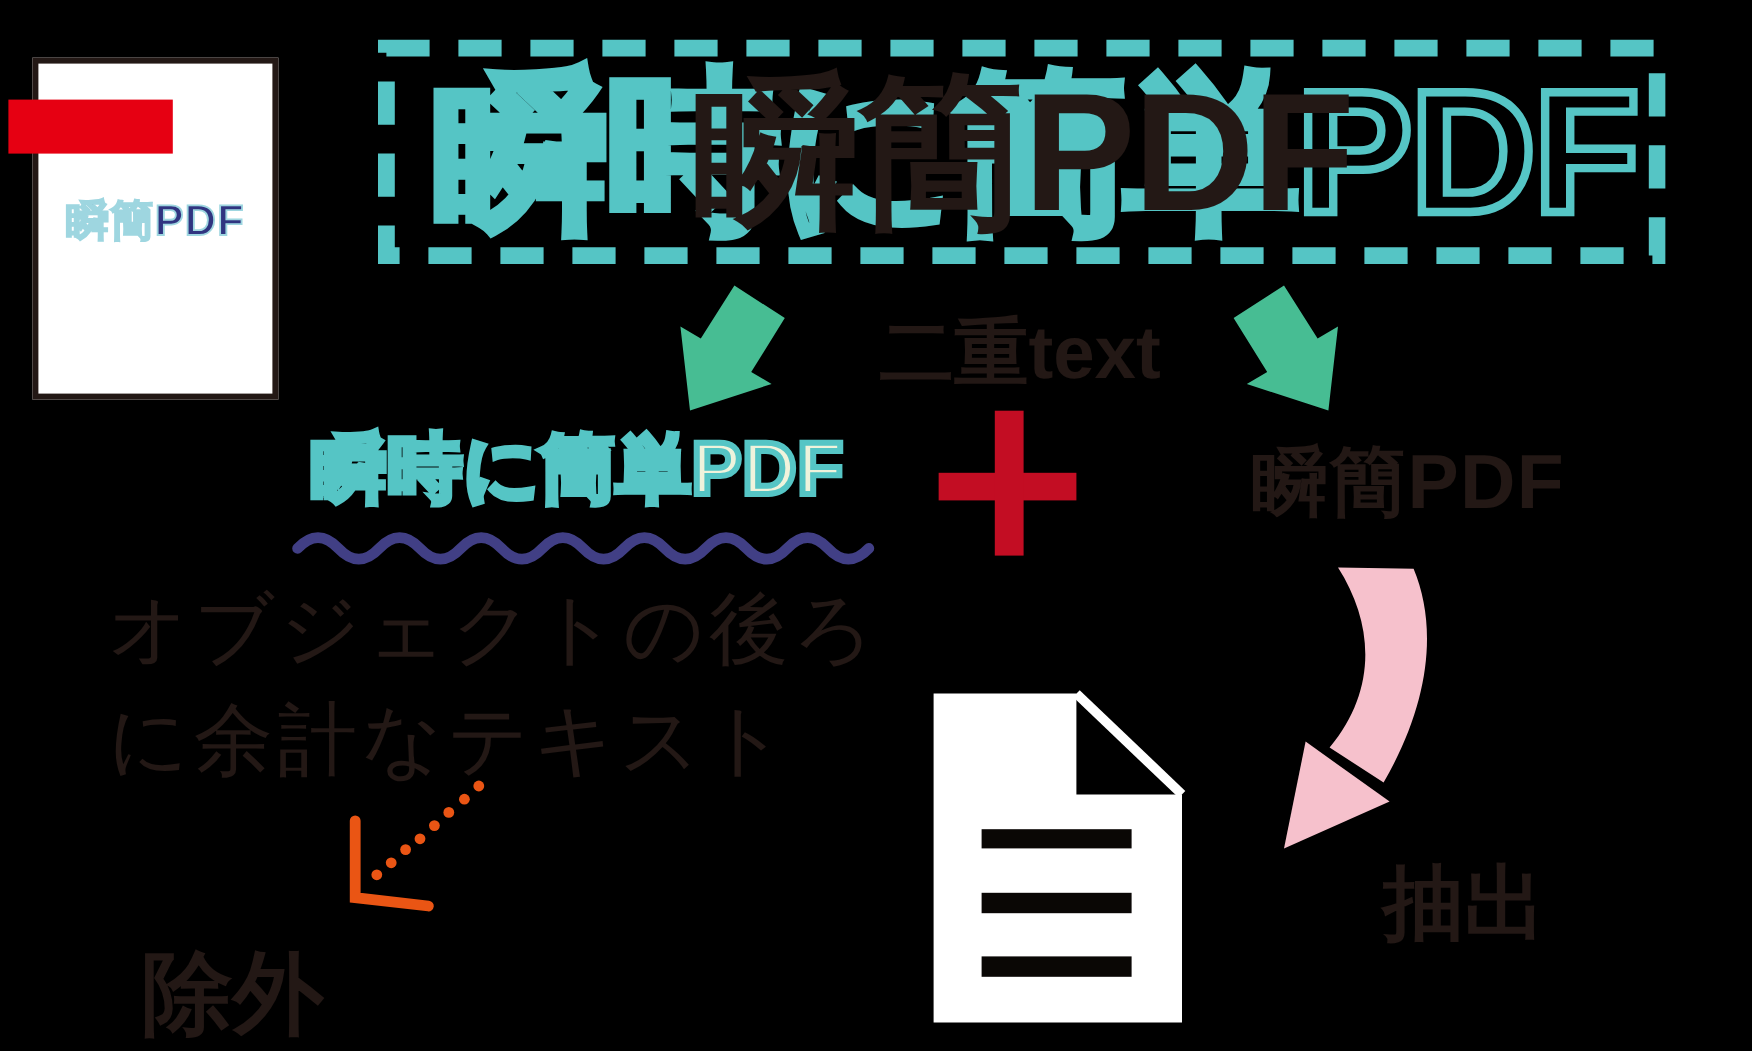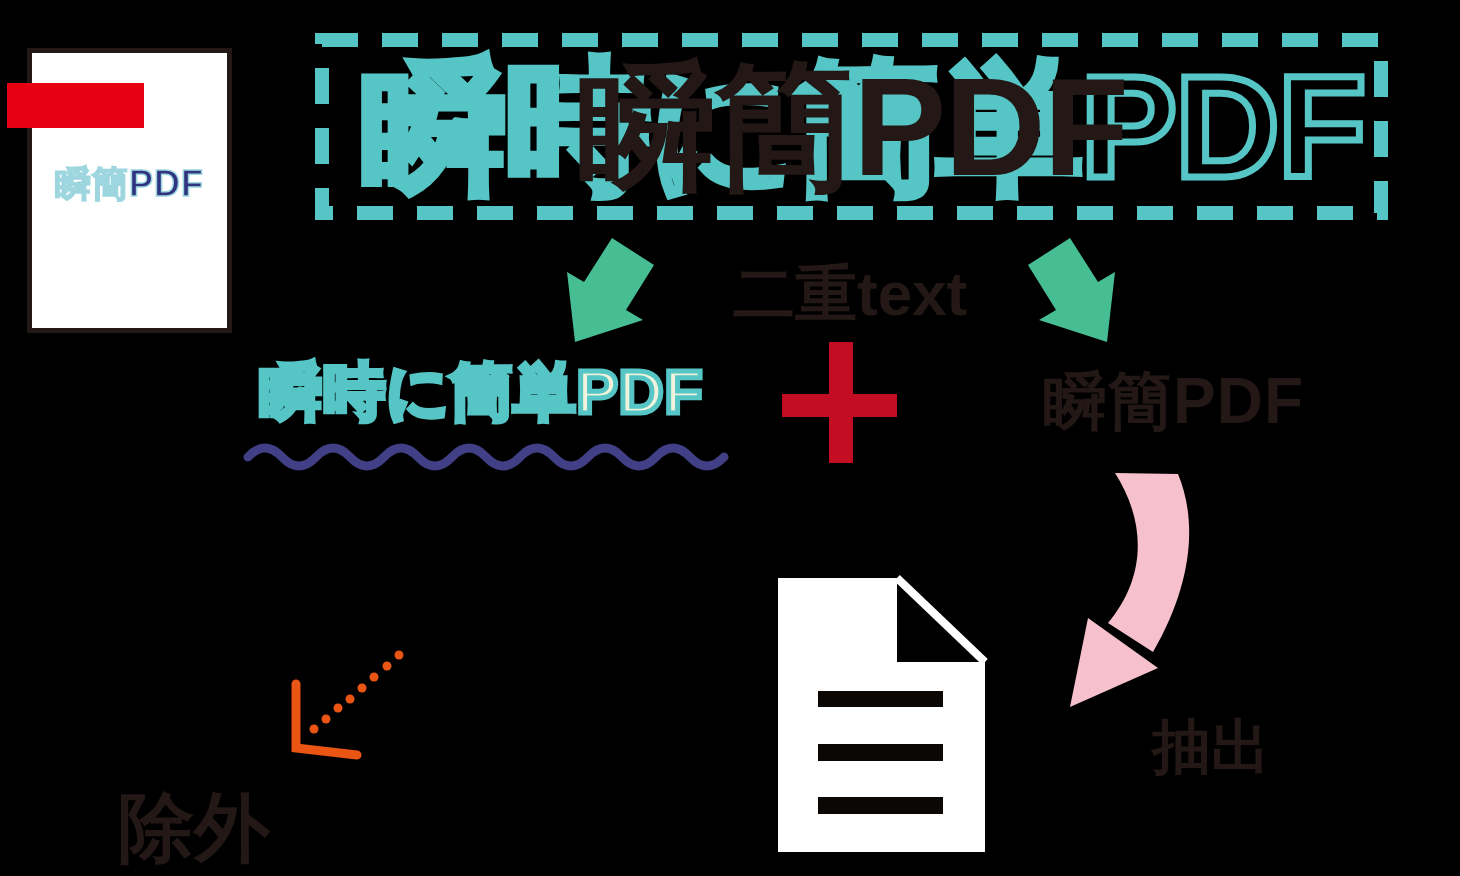--- a/index.html
+++ b/index.html
@@ -34,21 +34,21 @@
     .hidden-phrase{color:#eff3dc;-webkit-text-stroke:5px #55c5c5;}
   }
 
   .product-name{left:1043px;top:358px;font-size:64px;font-weight:900;color:#231815;
                 letter-spacing:1px;white-space:nowrap;}
 
   .note{left:90px;top:478px;font-size:66px;line-height:92px;font-weight:500;
         color:#231815;letter-spacing:4px;white-space:nowrap;}
 
   .exclude{left:118px;top:750px;font-size:76px;font-weight:900;color:#231815;white-space:nowrap;margin-top:28px;}
-  .extract{left:1152px;top:708px;font-size:59px;font-weight:900;color:#231815;white-space:nowrap;}
+  .extract{left:1152px;top:708px;font-size:68px;font-weight:900;color:#231815;white-space:nowrap;}
 </style>
 </head>
 <body>
 
 <div class="canvas">
 
   <div class="abs thumb"></div>
   <div class="abs red-band"></div>
   <div class="abs thumb-title">瞬簡PDF</div>
 
@@ -73,20 +73,22 @@
   </svg>
 
   <svg class="abs" style="left:782px;top:342px;" width="116" height="122">
     <rect x="0" y="52" width="115" height="23" fill="#c30d23"></rect>
     <rect x="47" y="0" width="24" height="121" fill="#c30d23"></rect>
   </svg>
 
   <div class="abs product-name">瞬簡PDF</div>
 
   <div class="abs note">
+    <div>オブジェクトの後ろ</div>
+    <div>に余計なテキスト</div>
   </div>
 
   <svg class="abs" style="left:285px;top:645px;" width="130" height="120">
     <g fill="#ea5514">
       <circle cx="114" cy="10" r="4.5"></circle>
       <circle cx="102" cy="21" r="4.5"></circle>
       <circle cx="89" cy="32" r="4.5"></circle>
       <circle cx="77" cy="43" r="4.5"></circle>
       <circle cx="65" cy="54" r="4.5"></circle>
       <circle cx="53" cy="63" r="4.5"></circle>

